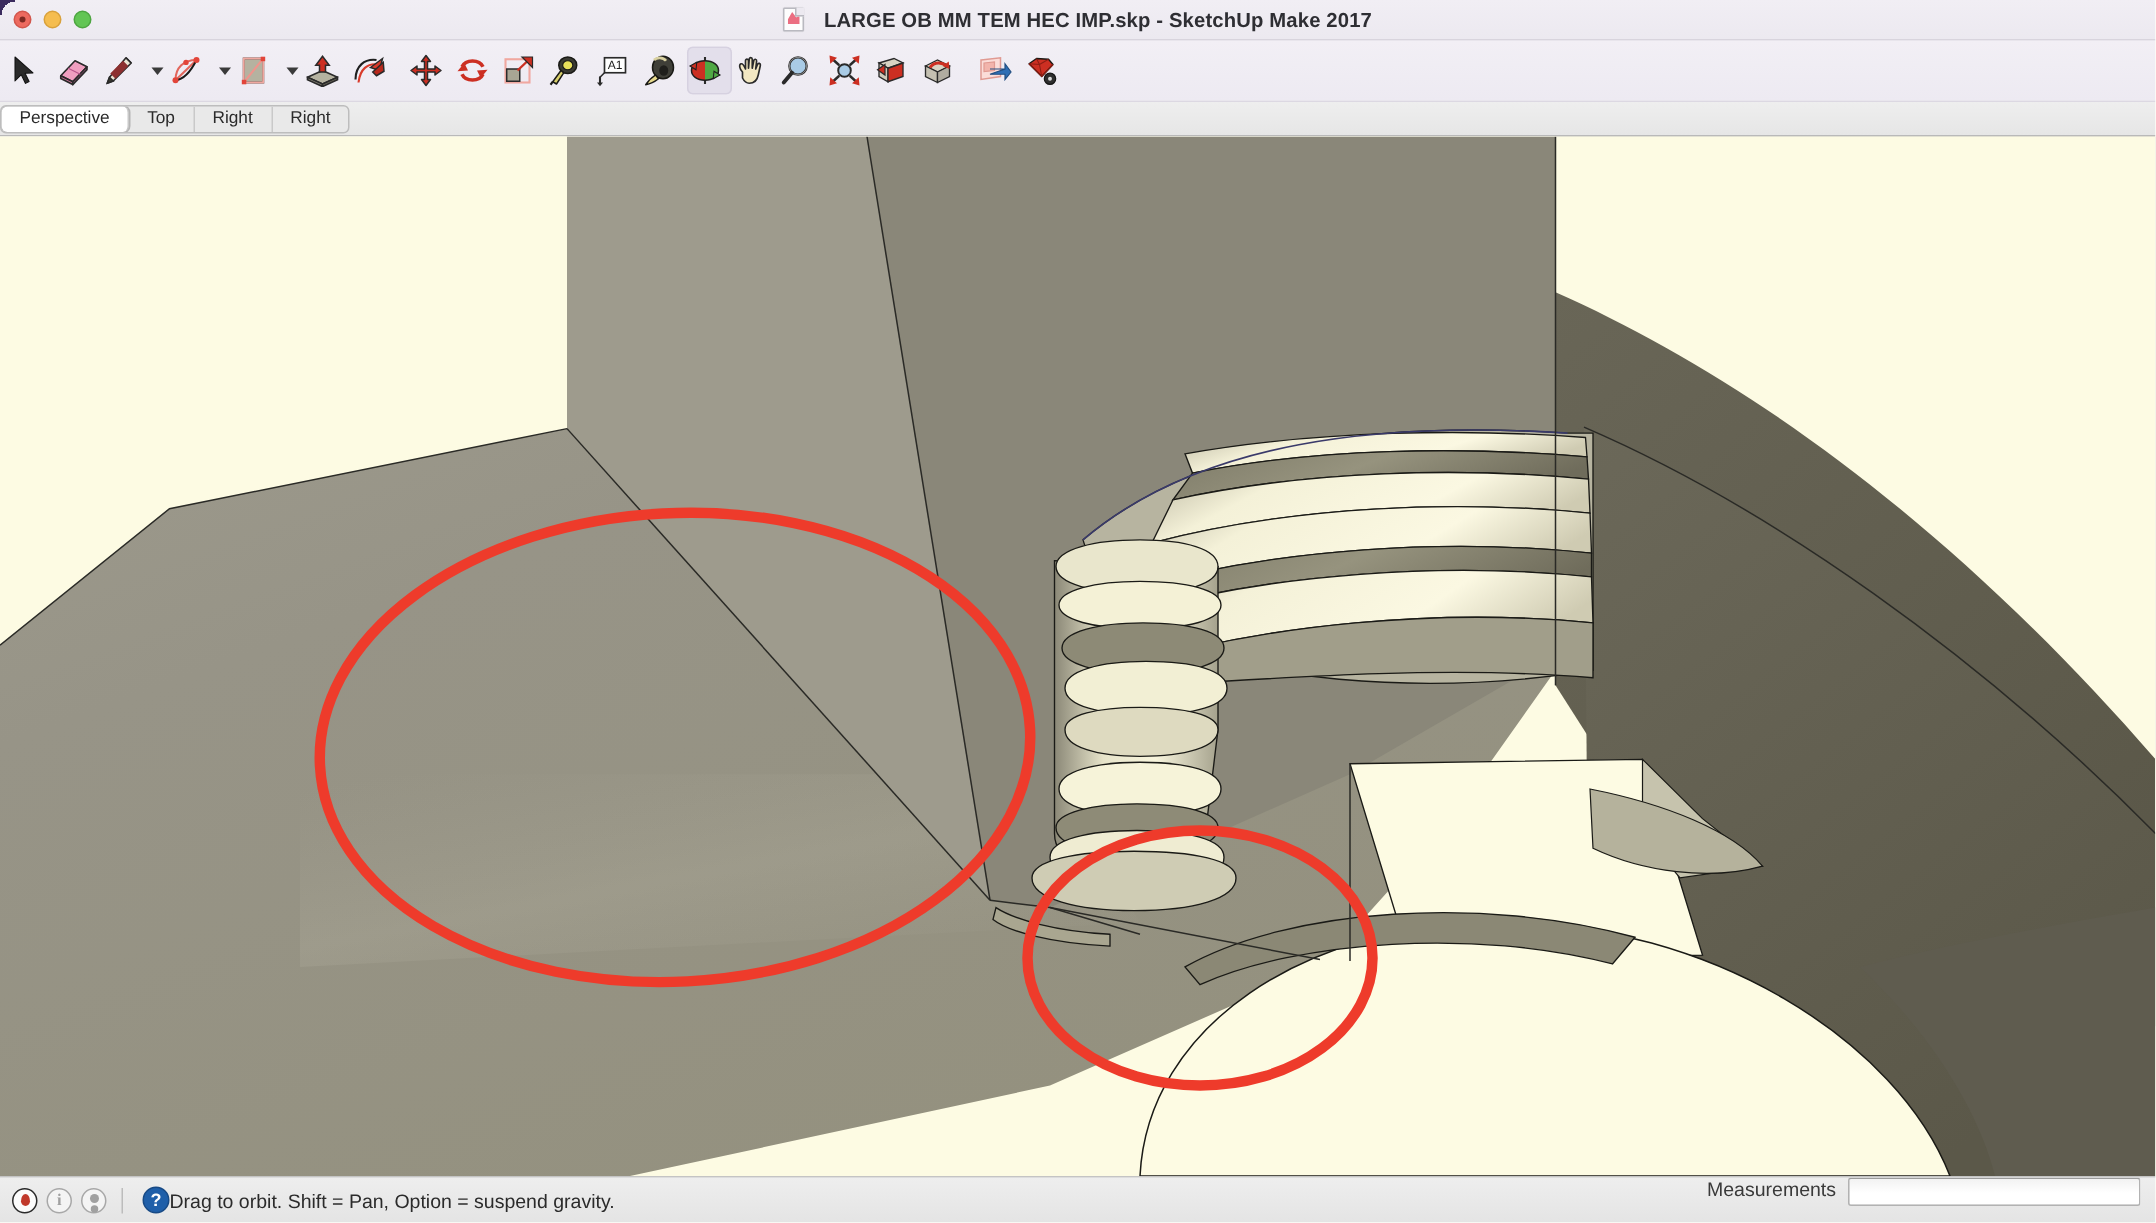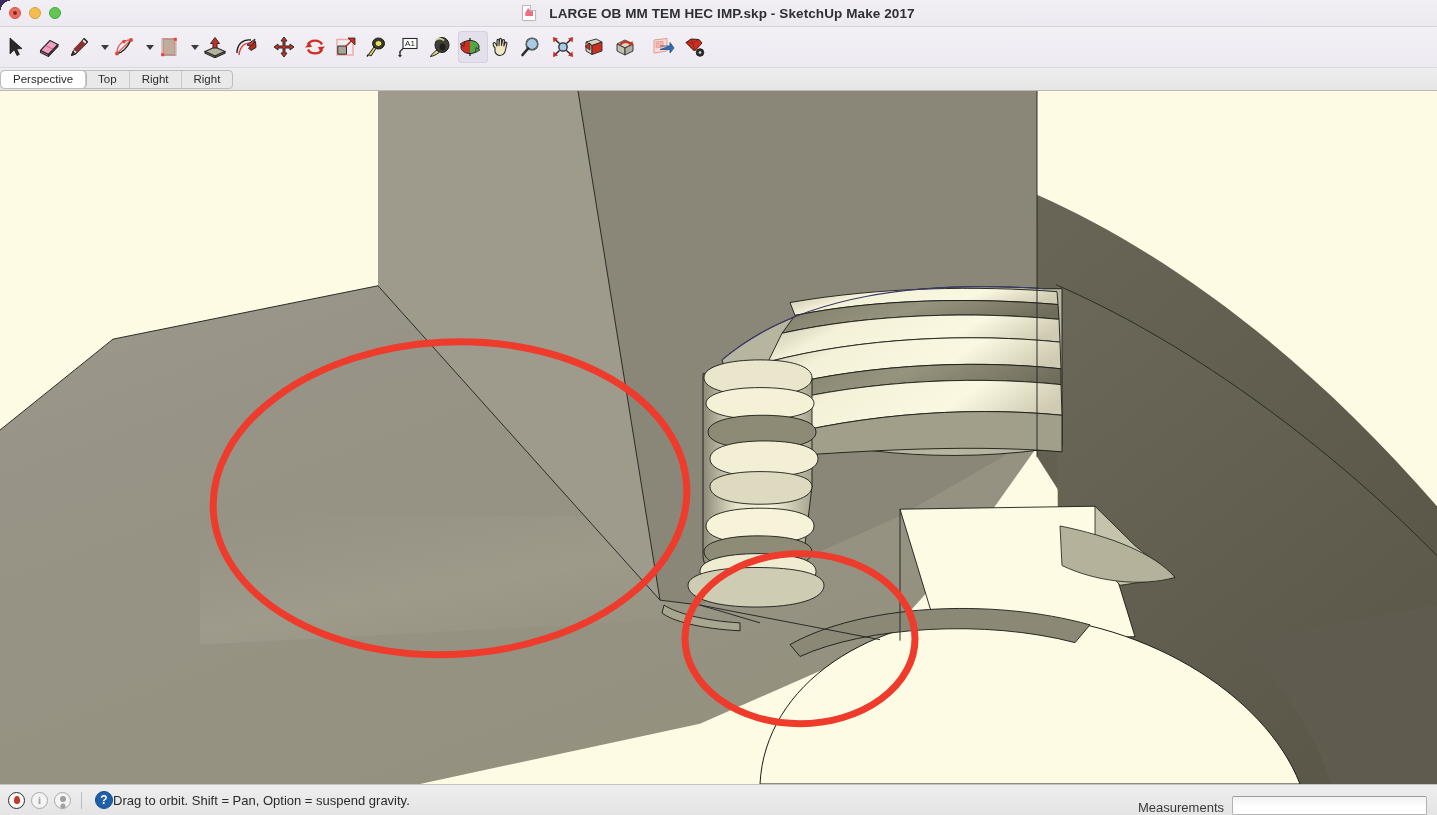--- a/index.html
+++ b/index.html
@@ -154,22 +154,22 @@
   .sdiv { width:1px; height:17px; background:#bcbcbc; margin:0 7px 0 4px; }
   .sicon.help {
     background:#1f5fa9; border:1px solid #184a85; color:#fff;
     display:flex;align-items:center;justify-content:center;
     font-size:12px; font-weight:bold; width:18px;height:18px;
   }
   #status-text {
     font-size:13px; color:#2b2b2b; white-space:nowrap;
   }
   #measure-wrap {
-    position:absolute; right:10px; top:0; bottom:0;
-    display:flex; align-items:flex-end; gap:8px;
+    position:absolute; right:10px; top:0; bottom:14px;
+    display:flex; align-items:flex-start; gap:8px;
   }
   #measure-label { font-size:13px; color:#3a3a3a; }
   #measure-input {
     width:195px; height:19px;
     background:linear-gradient(180deg,#f2f2f2 0%,#ffffff 55%);
     border:1px solid #b2b2b2; border-top-color:#9c9c9c;
     border-radius:2px;
   }
 </style>
 </head>

